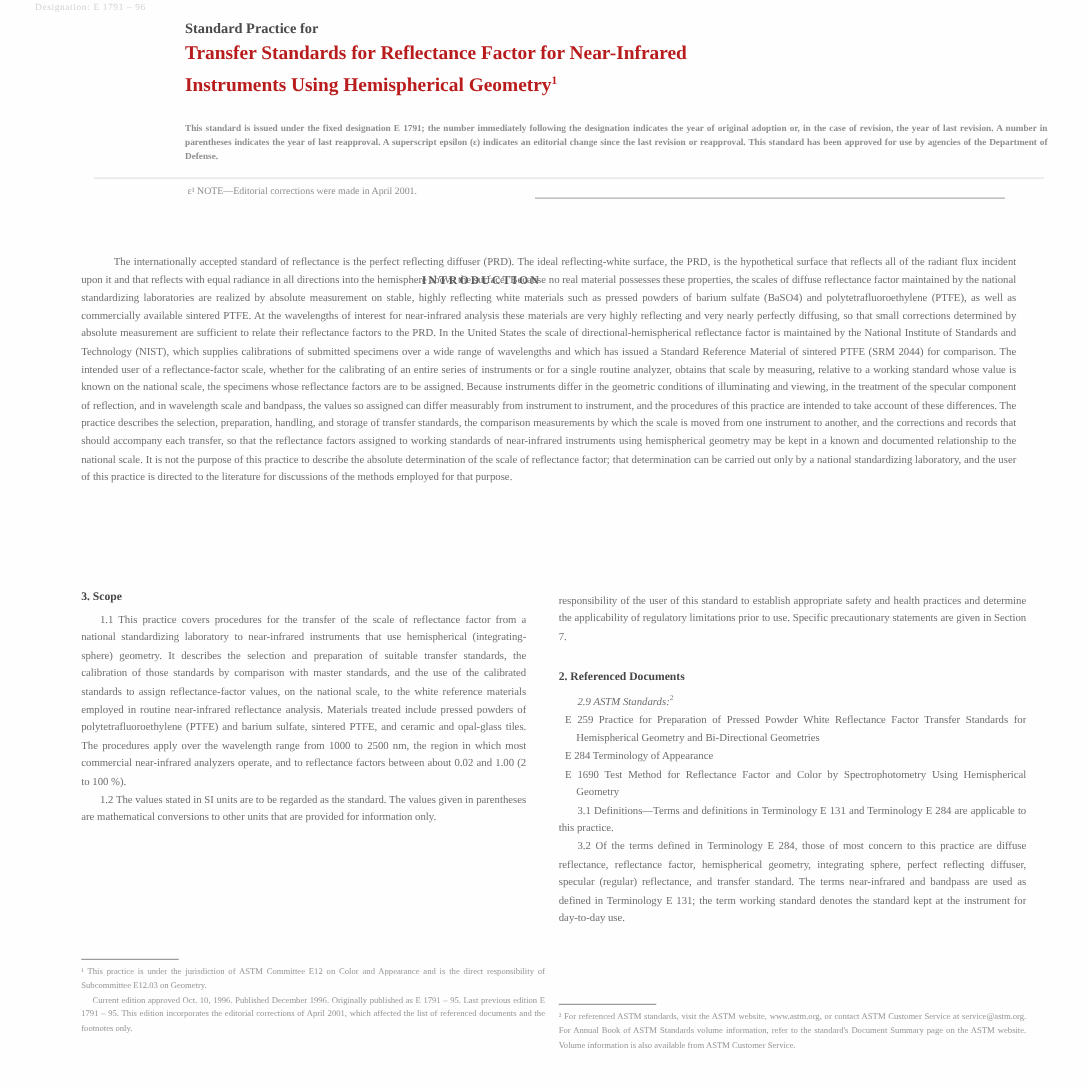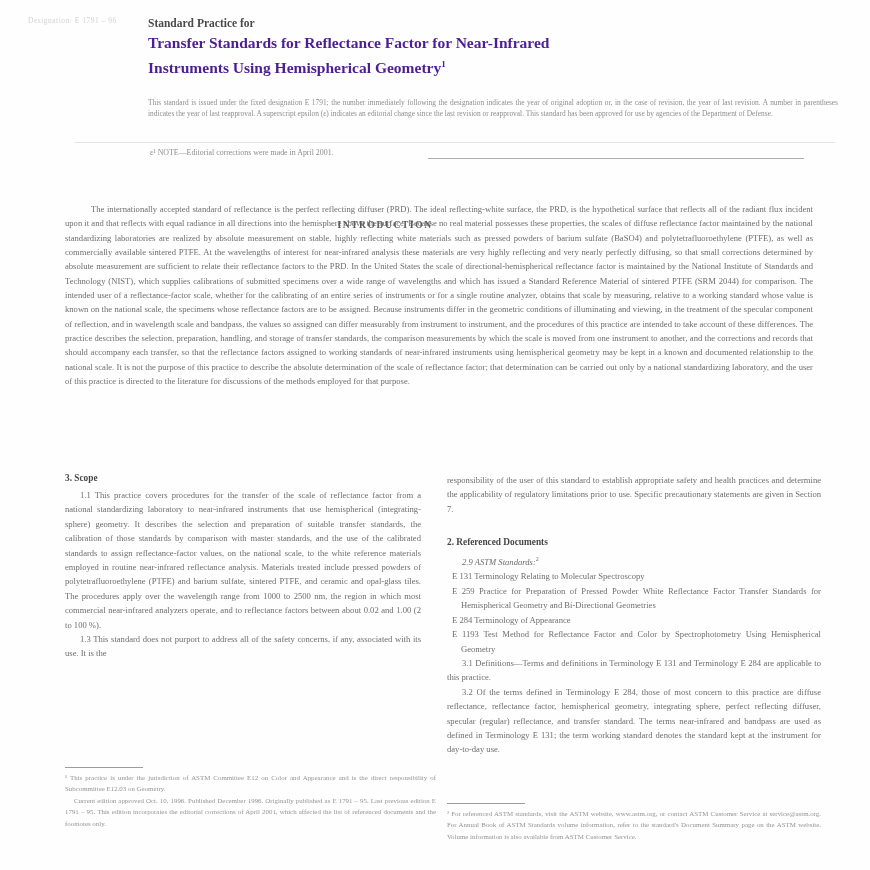--- a/index.html
+++ b/index.html
@@ -2,36 +2,36 @@
 <html><head>
 <meta charset="utf-8">
 <style>
   html,body { margin:0; padding:0; background:#ffffff; }
   .page {
     position:relative; width:870px; height:870px; background:#fefefe;
     font-family:"Liberation Serif", serif; overflow:hidden;
     filter: blur(0.3px);
   }
   .corner-remnant {
-    position:absolute; left:28px; top:16px; font-size:7.5px; color:#d2d2d2;
+    position:absolute; left:28px; top:1px; font-size:7.5px; color:#d2d2d2;
     letter-spacing:0.5px;
   }
   .kicker {
     position:absolute; left:148px; top:17px; font-size:11.5px; font-weight:bold;
     color:#4a4a4a;
     text-align:center;
   }
   .doc-title {
     position:absolute; left:148px; top:33px; width:610px; margin:0;
-    font-size:15.5px; line-height:20.5px; font-weight:bold; color:#4c1d95;
+    font-size:15.5px; line-height:20.5px; font-weight:bold; color:#b91c1c;
   }
   .doc-title sup { font-size:9px; }
   .issuance {
     position:absolute; left:148px; top:97px; width:690px; margin:0;
-    font-size:7.4px; line-height:11px; text-align:justify; color:#8f8f8f;
+    font-size:7.4px; line-height:11px; text-align:justify; color:#8f8f8f;font-weight:bold;
   }
   .top-rule { position:absolute; left:75px; top:142px; width:760px; height:0;
     border-top:1px solid #e2e2e2; }
   .ed-note {
     position:absolute; left:150px; top:148px; font-size:7.9px; color:#8e8e8e;text-align:right;
   }
   .note-rule { position:absolute; left:428px; top:158px; width:376px; height:0;
     border-top:1.5px solid #aeaeae; }
   .intro-head {
     position:absolute; left:0; top:176px; width:770px; text-align:center;
@@ -86,33 +86,32 @@
   <div class="ed-note">ε¹ NOTE—Editorial corrections were made in April 2001.</div>
   <div class="note-rule"></div>
 
   <div class="intro-head">INTRODUCTION</div>
 
   <p class="intro">The internationally accepted standard of reflectance is the perfect reflecting diffuser (PRD). The ideal reflecting-white surface, the PRD, is the hypothetical surface that reflects all of the radiant flux incident upon it and that reflects with equal radiance in all directions into the hemisphere above the surface. Because no real material possesses these properties, the scales of diffuse reflectance factor maintained by the national standardizing laboratories are realized by absolute measurement on stable, highly reflecting white materials such as pressed powders of barium sulfate (BaSO4) and polytetrafluoroethylene (PTFE), as well as commercially available sintered PTFE. At the wavelengths of interest for near-infrared analysis these materials are very highly reflecting and very nearly perfectly diffusing, so that small corrections determined by absolute measurement are sufficient to relate their reflectance factors to the PRD. In the United States the scale of directional-hemispherical reflectance factor is maintained by the National Institute of Standards and Technology (NIST), which supplies calibrations of submitted specimens over a wide range of wavelengths and which has issued a Standard Reference Material of sintered PTFE (SRM 2044) for comparison. The intended user of a reflectance-factor scale, whether for the calibrating of an entire series of instruments or for a single routine analyzer, obtains that scale by measuring, relative to a working standard whose value is known on the national scale, the specimens whose reflectance factors are to be assigned. Because instruments differ in the geometric conditions of illuminating and viewing, in the treatment of the specular component of reflection, and in wavelength scale and bandpass, the values so assigned can differ measurably from instrument to instrument, and the procedures of this practice are intended to take account of these differences. The practice describes the selection, preparation, handling, and storage of transfer standards, the comparison measurements by which the scale is moved from one instrument to another, and the corrections and records that should accompany each transfer, so that the reflectance factors assigned to working standards of near-infrared instruments using hemispherical geometry may be kept in a known and documented relationship to the national scale. It is not the purpose of this practice to describe the absolute determination of the scale of reflectance factor; that determination can be carried out only by a national standardizing laboratory, and the user of this practice is directed to the literature for discussions of the methods employed for that purpose.</p>
 
   <div class="col-left">
     <h2 class="sect-head">3. Scope</h2>
     <p class="body-p">1.1 This practice covers procedures for the transfer of the scale of reflectance factor from a national standardizing laboratory to near-infrared instruments that use hemispherical (integrating-sphere) geometry. It describes the selection and preparation of suitable transfer standards, the calibration of those standards by comparison with master standards, and the use of the calibrated standards to assign reflectance-factor values, on the national scale, to the white reference materials employed in routine near-infrared reflectance analysis. Materials treated include pressed powders of polytetrafluoroethylene (PTFE) and barium sulfate, sintered PTFE, and ceramic and opal-glass tiles. The procedures apply over the wavelength range from 1000 to 2500 nm, the region in which most commercial near-infrared analyzers operate, and to reflectance factors between about 0.02 and 1.00 (2 to 100 %).</p>
-    <p class="body-p">1.3 This standard does not purport to address all of the safety concerns, if any, associated with its use. It is the</p>
+    <p class="body-p">1.2 The values stated in SI units are to be regarded as the standard. The values given in parentheses are mathematical conversions to other units that are provided for information only.</p>
   </div>
 
   <div class="col-right">
     <p class="body-p no-indent">responsibility of the user of this standard to establish appropriate safety and health practices and determine the applicability of regulatory limitations prior to use. Specific precautionary statements are given in Section 7.</p>
 
     <h2 class="sect-head spaced">2. Referenced Documents</h2>
     <p class="sub-p"><span>2.9 ASTM Standards:</span><sup>2</sup></p>
     <div class="ref-list">
-      <p class="ref-item">E 131 Terminology Relating to Molecular Spectroscopy</p>
       <p class="ref-item">E 259 Practice for Preparation of Pressed Powder White Reflectance Factor Transfer Standards for Hemispherical Geometry and Bi-Directional Geometries</p>
       <p class="ref-item">E 284 Terminology of Appearance</p>
-      <p class="ref-item">E 1193 Test Method for Reflectance Factor and Color by Spectrophotometry Using Hemispherical Geometry</p>
+      <p class="ref-item">E 1690 Test Method for Reflectance Factor and Color by Spectrophotometry Using Hemispherical Geometry</p>
     </div>
 
     <p class="body-p">3.1 Definitions—Terms and definitions in Terminology E 131 and Terminology E 284 are applicable to this practice.</p>
     <p class="body-p">3.2 Of the terms defined in Terminology E 284, those of most concern to this practice are diffuse reflectance, reflectance factor, hemispherical geometry, integrating sphere, perfect reflecting diffuser, specular (regular) reflectance, and transfer standard. The terms near-infrared and bandpass are used as defined in Terminology E 131; the term working standard denotes the standard kept at the instrument for day-to-day use.</p>
   </div>
 
   <div class="fn-left">
     <div class="fn-rule"></div>
     <p class="fn-text">¹ This practice is under the jurisdiction of ASTM Committee E12 on Color and Appearance and is the direct responsibility of Subcommittee E12.03 on Geometry.</p>
     <p class="fn-text">Current edition approved Oct. 10, 1996. Published December 1996. Originally published as E 1791 – 95. Last previous edition E 1791 – 95. This edition incorporates the editorial corrections of April 2001, which affected the list of referenced documents and the footnotes only.</p>

